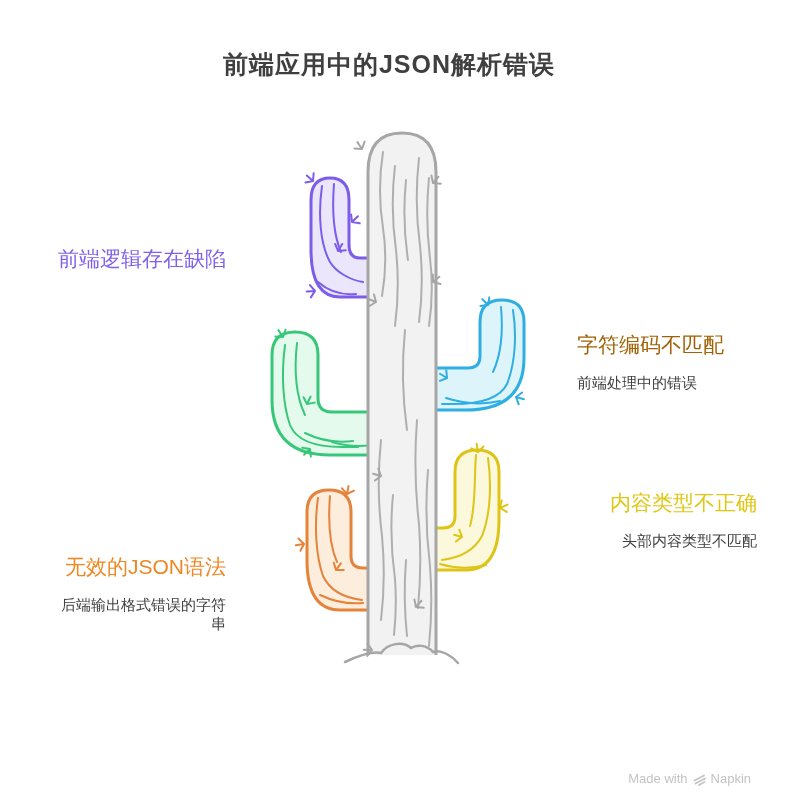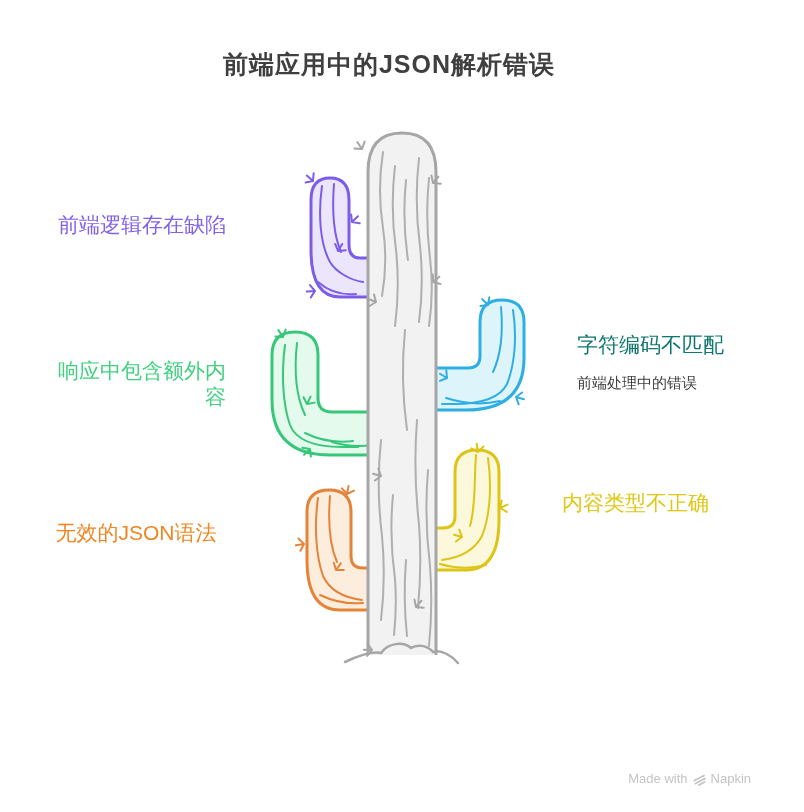--- a/index.html
+++ b/index.html
@@ -12,21 +12,21 @@
     text-decoration:underline;
   }
   .page-title{
     position:absolute;top:48px;left:0;width:100%;
     text-align:center;
     font-size:25px;font-weight:700;
     letter-spacing:1px;
   }
   .cactus-svg{position:absolute;left:0;top:0;}
   .label-block{position:absolute;}
-  .label-block.left{text-align:right;}
+  .label-block.left{text-align:right;margin-top:34px;}
   .label-block.right{text-align:left;}
   .heading{
     font-size:21px;line-height:26px;
     white-space:pre-line;
     font-weight:400;
   }
   .desc{
     font-size:15px;line-height:19px;
     margin-top:15px;
     white-space:pre-line;
@@ -139,35 +139,36 @@
     </g>
 
     <path stroke-width="2.5" stroke-linecap="round" fill="none" d="M345,662 C360,655 372,651 381,653 C388,643 403,641 411,648 C417,644 427,645 433,652 C441,649 452,656 458,663" stroke="#A6A6A6"></path>
   </svg>
 
   <div class="label-block left" style="left:46px;top:212px;width:180px;">
     <div class="heading" style="color: rgb(129, 97, 233);">前端逻辑存在缺陷</div>
   </div>
 
   <div class="label-block left" style="left:46px;top:358px;width:180px;">
-    <div class="heading" style="color: rgb(65, 208, 127);">响应中包含额外内
-容</div>
   </div>
 
   <div class="label-block left" style="left:46px;top:520px;width:180px;">
-    <div class="heading" style="color: rgb(238, 135, 34); text-align: center;">无效的JSON语法</div>
+    <div class="heading" style="color: rgb(238, 135, 34);">无效的JSON语法</div>
+    <div class="desc">后端输出格式错误的字符
+串</div>
   </div>
 
   <div class="label-block right" style="left:577px;top:332px;width:195px;">
-    <div class="heading" style="color: #0f766e;">字符编码不匹配</div>
+    <div class="heading" style="color: #a16207;">字符编码不匹配</div>
     <div class="desc">前端处理中的错误</div>
   </div>
 
-  <div class="label-block right" style="left:562px;top:490px;width:195px;">
+  <div class="label-block right" style="left:562px;top:490px;width:195px;text-align:right;">
     <div class="heading" style="color: rgb(223, 199, 22);">内容类型不正确</div>
+    <div class="desc">头部内容类型不匹配</div>
   </div>
 
   <div class="footer" style="color: rgb(196, 196, 196);">
     <span>Made with</span>
     <svg width="15" height="14" viewBox="0 0 15 14" stroke="currentColor" stroke-width="1.8" stroke-linecap="round" fill="none">
       <path d="M2.5,8.5 L12,3.5"></path>
       <path d="M3.5,11.5 L13,6.5"></path>
       <path d="M7,13 L12.5,10"></path>
     </svg>
     <span class="brand">Napkin</span>

